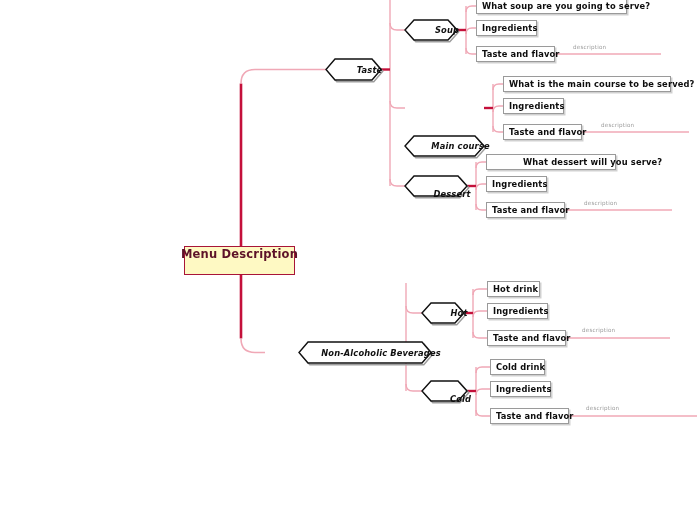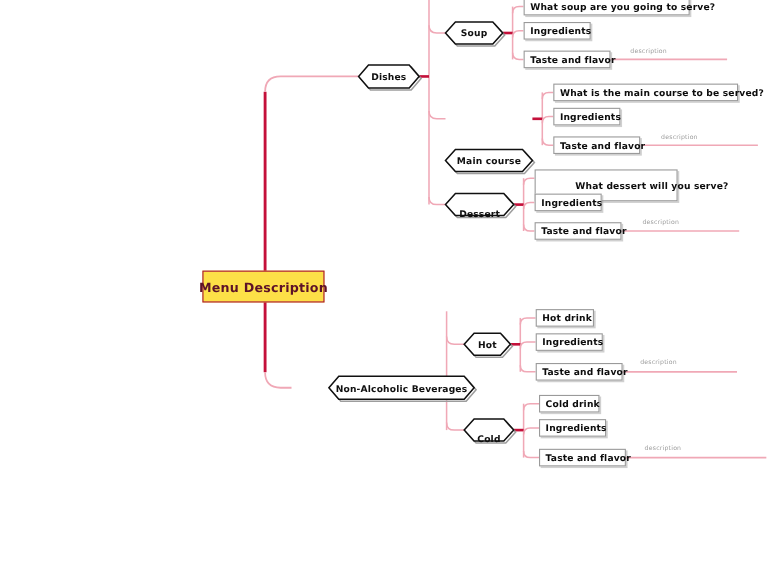--- a/index.html
+++ b/index.html
@@ -22,59 +22,60 @@
     left: 0;
     top: 0;
     width: 697px;
     height: 520px;
   }
 
   
   .root-node {
     position: absolute;
     box-sizing: border-box;
-    background: #fde047;
+    background: #fef9c3;
     border: 1.6px solid #a81538;
     color: #5d1228;
     font-weight: bold;
     font-size: 11.5px;
     letter-spacing: 0.2px;
     display: flex;
-    align-items: center;
+    align-items: flex-start;
     justify-content: center;
     white-space: nowrap;
     z-index: 5;
   }
 
   
   .hex-node {
     position: absolute;
     z-index: 4;
   }
   .hex-node .hex-svg {
     position: absolute;
     left: 0;
     top: 0;
     overflow: visible;
   }
   .hex-node .hex-label {
     position: absolute;
-    left: 0;
+    left: 16px;
     top: 0;
     width: 100%;
     height: 100%;
     display: flex;
     align-items: center;
     justify-content: center;
     font-size: 8.3px;
     font-weight: bold;
     color: #101010;
     letter-spacing: 0.15px;
     white-space: nowrap;
     pointer-events: none;
+    font-style: italic;
   }
 
   
   .leaf-node {
     position: absolute;
     box-sizing: border-box;
     background: #ffffff;
     border: 1.3px solid #9a9a9a;
     box-shadow: 1.5px 1.5px 0 rgba(150,150,150,0.45);
     display: flex;
@@ -152,21 +153,21 @@
   <div class="root-node" id="root-node" style="left: 184px; top: 246px; width: 111px; height: 29px;">
     <span>Menu Description</span>
   </div>
 
   <div id="nodes">
       <div class="hex-node" style="left: 326px; top: 59px; width: 55px; height: 21px;">
         <svg class="hex-svg" width="59" height="25">
           <polygon points="9,0 46,0 55,10.5 46,21 9,21 0,10.5" fill="none" stroke="#9d9d9d" stroke-width="1.4" transform="translate(1.8,1.8)"></polygon>
           <polygon points="9,0 46,0 55,10.5 46,21 9,21 0,10.5" fill="#ffffff" stroke="#101010" stroke-width="1.4"></polygon>
         </svg>
-        <span class="hex-label">Dishes</span>
+        <span class="hex-label">Taste</span>
       </div>
       <div class="hex-node" style="left: 405px; top: 20px; width: 52px; height: 20px;">
         <svg class="hex-svg" width="56" height="24">
           <polygon points="9,0 43,0 52,10 43,20 9,20 0,10" fill="none" stroke="#9d9d9d" stroke-width="1.4" transform="translate(1.8,1.8)"></polygon>
           <polygon points="9,0 43,0 52,10 43,20 9,20 0,10" fill="#ffffff" stroke="#101010" stroke-width="1.4"></polygon>
         </svg>
         <span class="hex-label">Soup</span>
       </div>
       <div class="leaf-node" style="left: 476px; top: -2px; width: 151px; height: 16px;">
         <span>What soup are you going to serve?</span>
@@ -195,21 +196,21 @@
         <span>Taste and flavor</span>
       </div>
       <div class="desc-label" style="left: 601px; top: 122px;">description</div>
       <div class="hex-node" style="left: 405px; top: 176px; width: 62px; height: 36px;">
         <svg class="hex-svg" width="66" height="24">
           <polygon points="9,0 53,0 62,10 53,20 9,20 0,10" fill="none" stroke="#9d9d9d" stroke-width="1.4" transform="translate(1.8,1.8)"></polygon>
           <polygon points="9,0 53,0 62,10 53,20 9,20 0,10" fill="#ffffff" stroke="#101010" stroke-width="1.4"></polygon>
         </svg>
         <span class="hex-label">Dessert</span>
       </div>
-      <div class="leaf-node" style="left: 486px; top: 154px; width: 130px; height: 29px; padding-left: 36px;">
+      <div class="leaf-node" style="left: 486px; top: 154px; width: 130px; height: 16px; padding-left: 36px;">
         <span>What dessert will you serve?</span>
       </div>
       <div class="leaf-node" style="left: 486px; top: 176px; width: 61px; height: 16px;">
         <span>Ingredients</span>
       </div>
       <div class="leaf-node" style="left: 486px; top: 202px; width: 79px; height: 16px;">
         <span>Taste and flavor</span>
       </div>
       <div class="desc-label" style="left: 584px; top: 200px;">description</div>
       <div class="hex-node" style="left: 265px; top: 342px; width: 132px; height: 21px; margin-left: 34px;">

